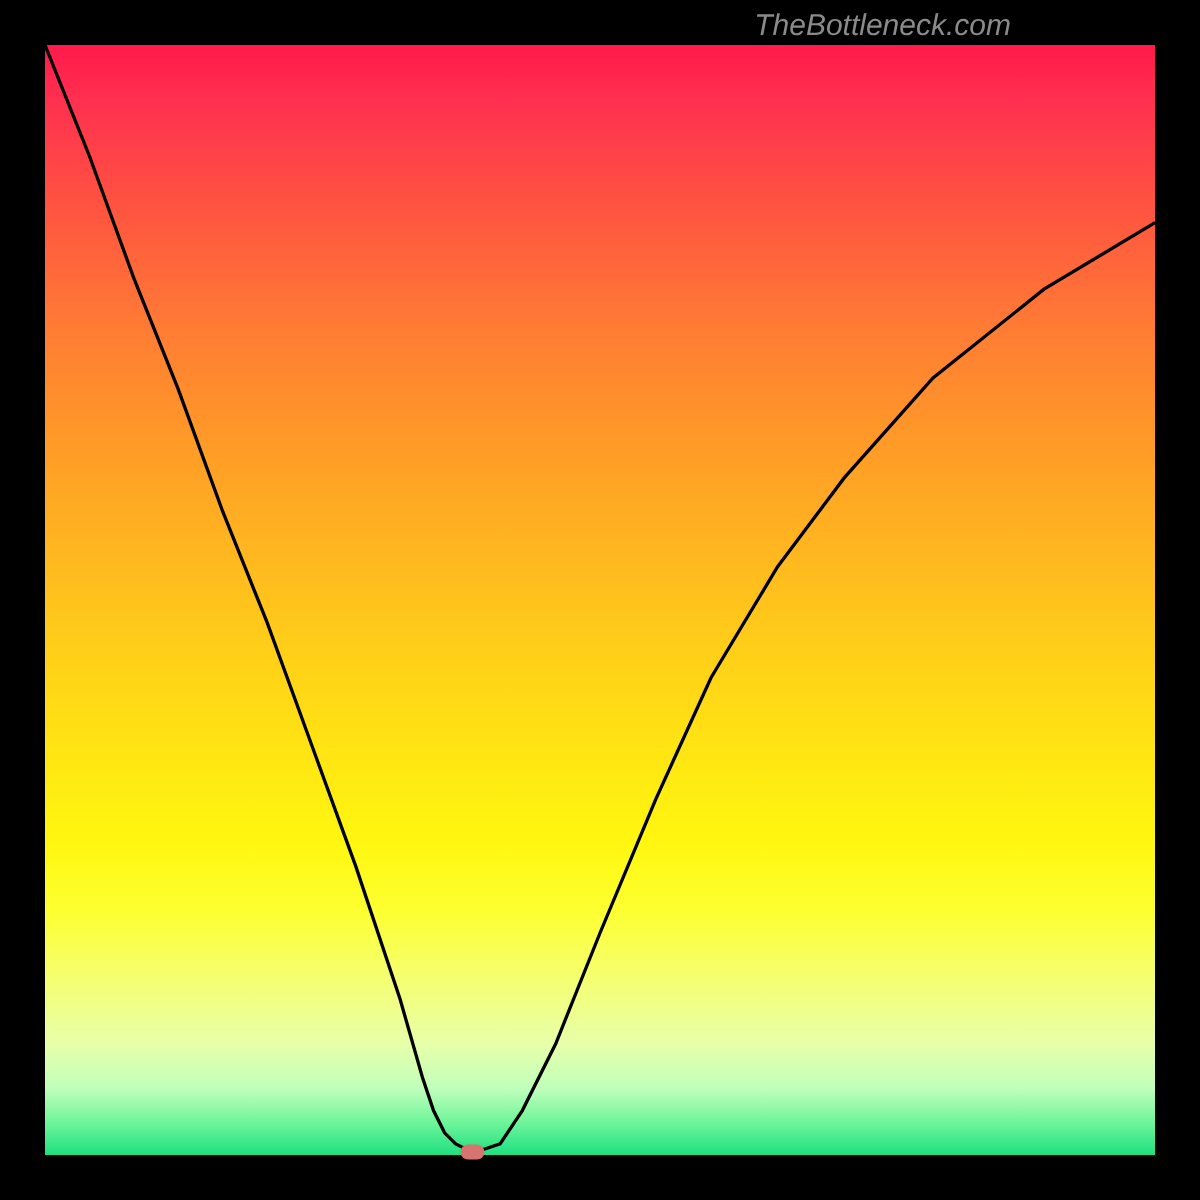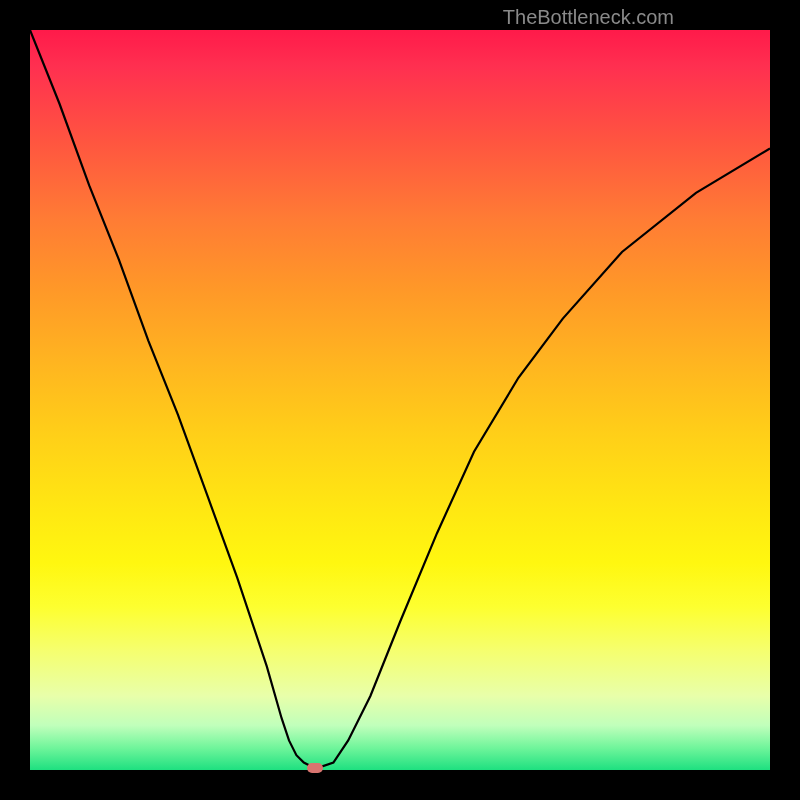--- a/index.html
+++ b/index.html
@@ -8,20 +8,21 @@
     width: 800px;
     height: 800px;
     background: #000;
     position: relative;
     font-family: Arial, sans-serif;
   }
   .container {
     width: 704px;
     height: 800px;
     position: relative;
+    font-style: italic;
   }
   .plot-area {
     position: absolute;
     left: 30px;
     top: 30px;
     width: 740px;
     height: 740px;
     overflow: hidden;
   }
   .gradient-bg {

